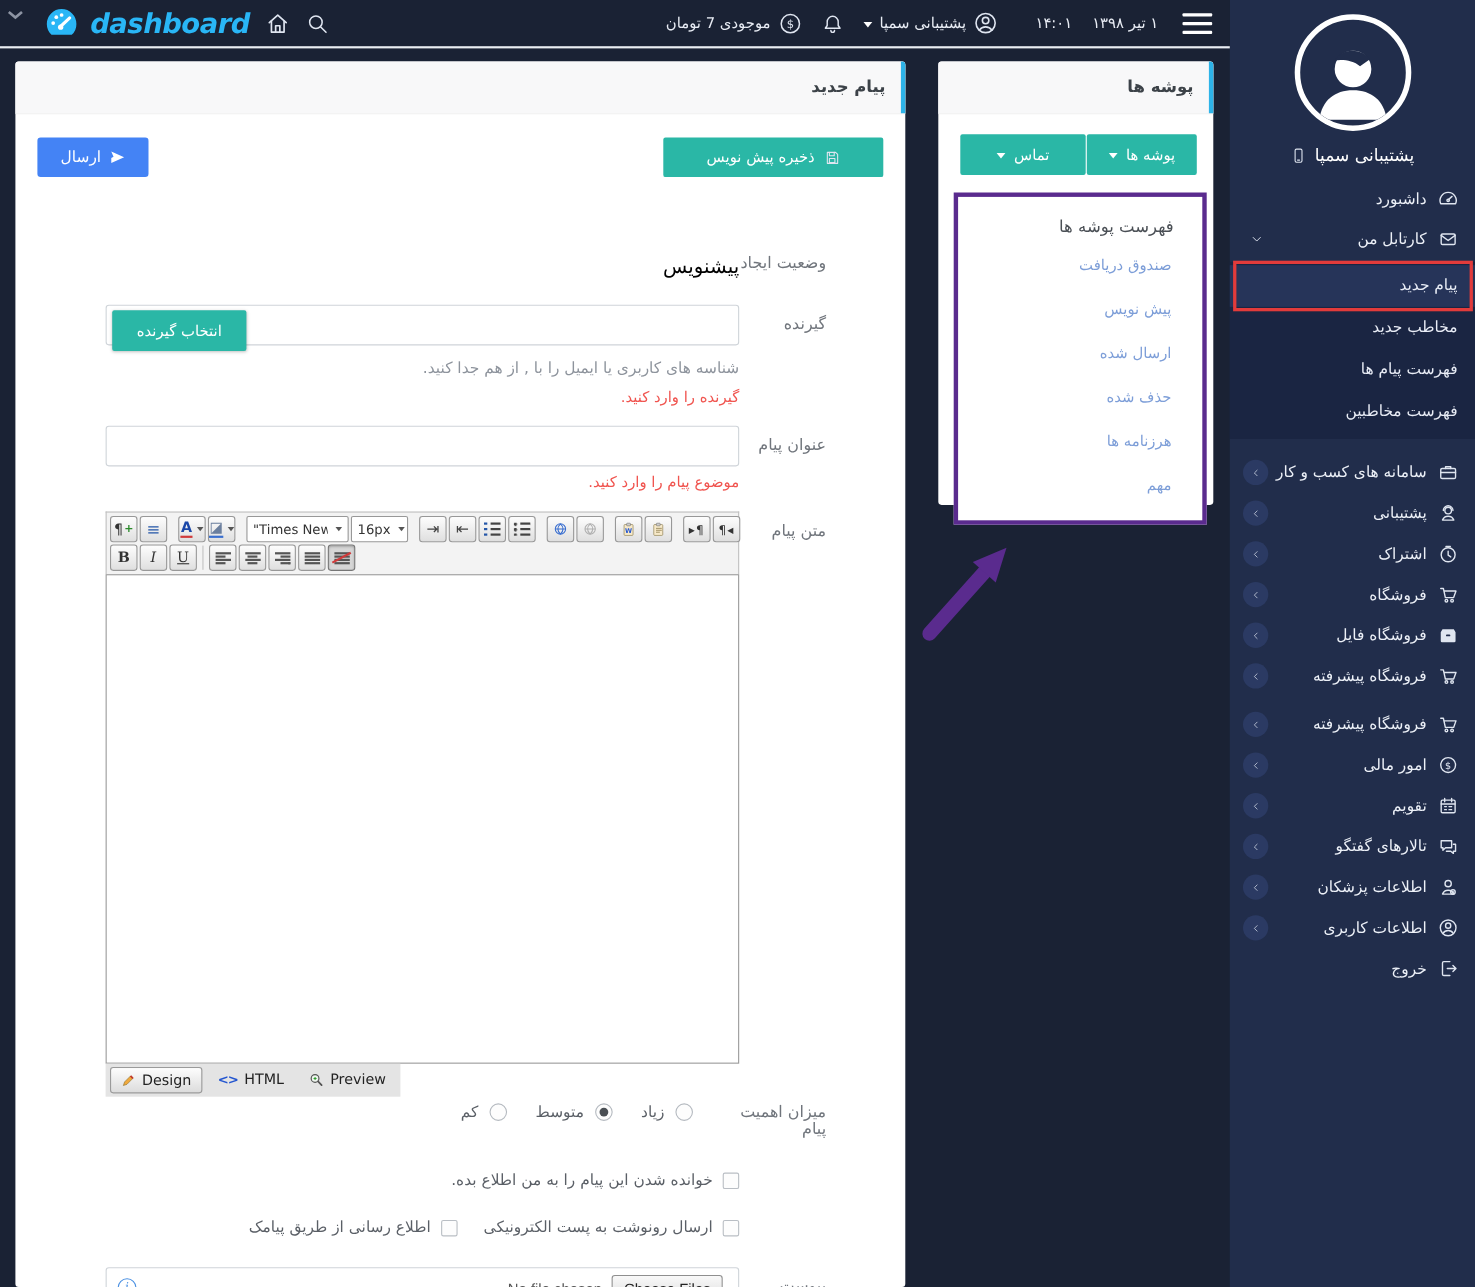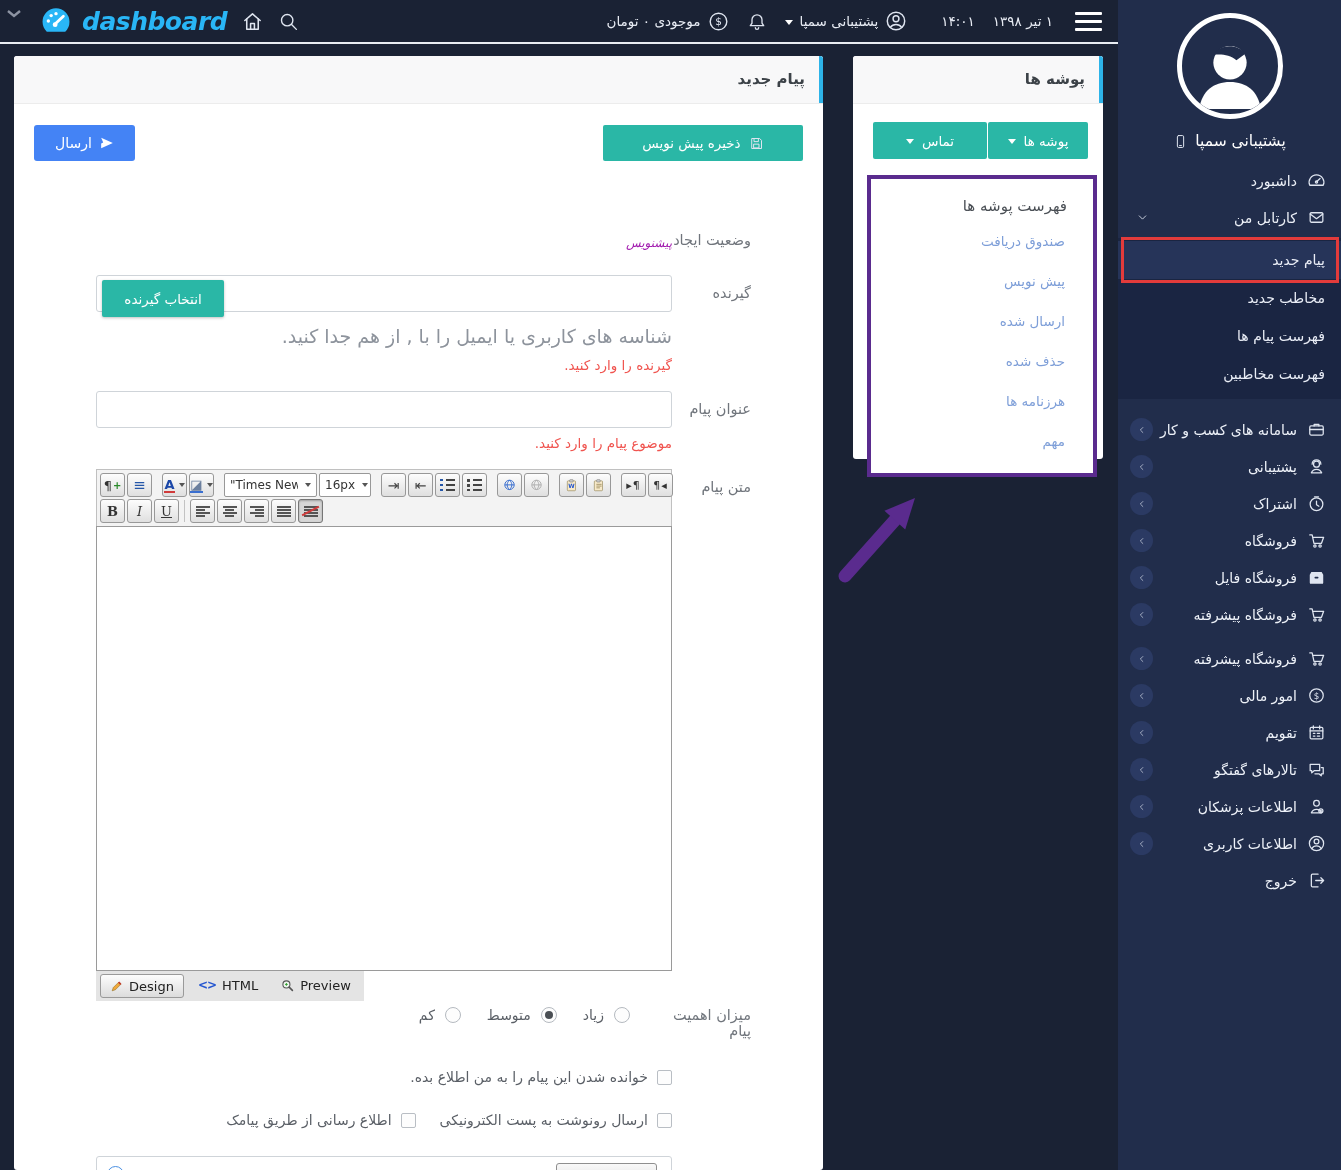--- a/index.html
+++ b/index.html
@@ -55,27 +55,27 @@
   
   .main-panel{position:absolute;left:14px;top:56px;width:809px;height:1114px;background:#fff;border-radius:3px;z-index:3;}
   .blue-btn{position:absolute;left:20px;top:69px;width:101px;height:36px;background:#4483f5;border:none;border-radius:3px;color:#fff;font-size:14px;font-family:inherit;display:flex;align-items:center;justify-content:center;gap:8px;cursor:pointer;}
   .save-btn{position:absolute;right:20px;top:69px;width:200px;height:36px;}
 
   .form{padding:0 20px;}
   .frow{display:grid;grid-template-columns:131px 576px;direction:rtl;}
   .flabel{text-align:right;padding-right:52px;font-size:14.5px;color:#70757c;box-sizing:border-box;}
   .fctrl{direction:rtl;}
   .row-status{margin-top:128px;}
-  .status-value{color:#a21caf;font-size:12px;font-style:italic;}
+  .status-value{color:#000000;font-size:18px;}
   .row-recipient{margin-top:24px;}
   .flabel.pad{padding-top:10px;}
   .input-wrap{position:relative;height:37px;}
   .text-input{width:100%;height:37px;border:1px solid #cfd4d9;border-radius:3px;box-sizing:border-box;background:#fff;outline:none;font-family:inherit;}
   .choose-recipient-btn{position:absolute;left:6px;top:5px;width:122px;height:37px;z-index:2;box-shadow:0 1px 3px rgba(0,0,0,.25);}
-  .hint{margin-top:13px;text-align:right;font-size:19px;color:#8d939c;}
+  .hint{margin-top:13px;text-align:right;font-size:14px;color:#8d939c;}
   .error{margin-top:10px;text-align:right;font-size:13.5px;color:#f0544f;}
   .row-subject{margin-top:18px;}
   .error-tight{margin-top:7px;}
   .row-body{margin-top:18px;}
 
   
   .editor{width:576px;direction:ltr;}
   .ed-toolbar{background:#f3f3f3;border:1px solid #c0c0c0;border-bottom:none;padding:2px 3px;}
   .ed-row{display:flex;align-items:center;gap:2px;padding:1px 0;}
   .ed-btn{position:relative;height:24px;min-width:25px;border:1px solid #989898;border-radius:3px;background:linear-gradient(#fdfdfd,#dfdfdf);display:inline-flex;align-items:center;justify-content:center;font-size:13px;color:#333;padding:0 3px;box-sizing:border-box;cursor:pointer;}
@@ -194,21 +194,21 @@
       </span>
       <svg class="wic" width="20" height="21" viewBox="0 0 24 24">
           <path d="M12 4a6 6 0 0 0-6 6v4l-2 3h16l-2-3v-4a6 6 0 0 0-6-6z"></path>
           <path d="M10 19.5a2 2 0 0 0 4 0"></path>
         </svg>
       <span class="nav-balance">
         <svg class="wic" width="21" height="21" viewBox="0 0 24 24">
             <circle cx="12" cy="12" r="9.5"></circle>
             <text x="12" y="16.5" text-anchor="middle" font-size="12" fill="#dfe5f0" stroke="none" font-family="DejaVu Sans">$</text>
           </svg>
-        <span>موجودی ۰ تومان</span>
+        <span>موجودی 7 تومان</span>
       </span>
     </div>
   </header>
 
   <aside class="sidebar">
     <div class="avatar">
       <svg width="82" height="82" viewBox="0 0 64 64">
         <circle cx="32" cy="24" r="13" fill="#fff"></circle>
         <path d="M19 18c5-9 19-9 25-1l-7 5c-5-4-12-5-18-4z" fill="#212d4b"></path>
         <path d="M8 60c2-14 11-21 24-21s22 7 24 21z" fill="#fff"></path>

